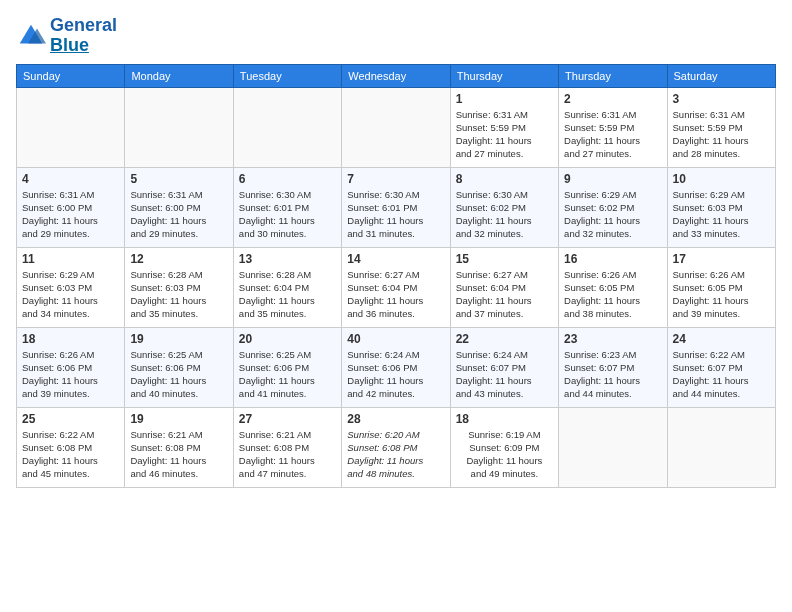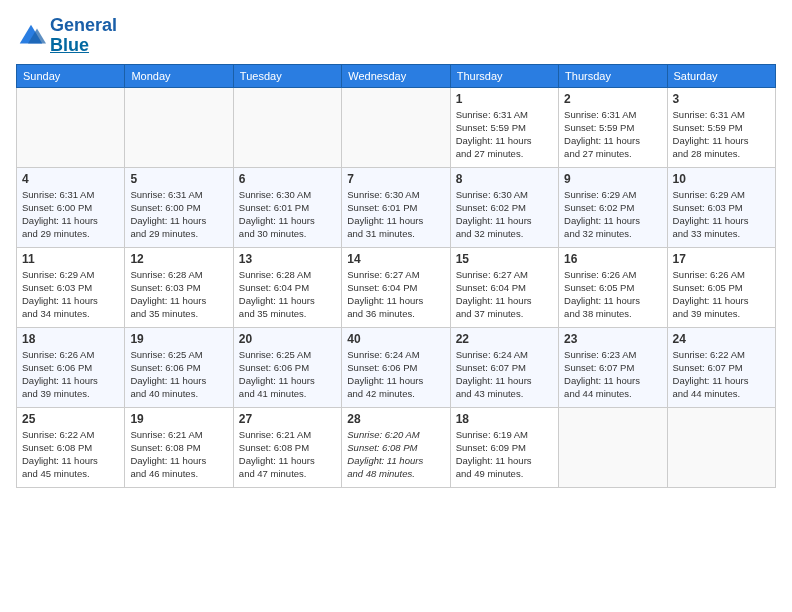--- a/index.html
+++ b/index.html
@@ -326,21 +326,21 @@
         </td>
         <td>
           <div class="day-number">28</div>
           <div class="day-info" style="white-space: pre-line; font-style: italic;">Sunrise: 6:20 AM
 Sunset: 6:08 PM
 Daylight: 11 hours
 and 48 minutes.</div>
         </td>
         <td>
           <div class="day-number">18</div>
-          <div class="day-info" style="white-space: pre-line;">Sunrise: 6:19 AM
+          <div class="day-info" style="white-space: pre-line; text-align: center;">Sunrise: 6:19 AM
 Sunset: 6:09 PM
 Daylight: 11 hours
 and 49 minutes.</div>
         </td>
         <td class="empty"></td>
         <td class="empty"></td>
       </tr>
     </tbody>
 </table>
 

